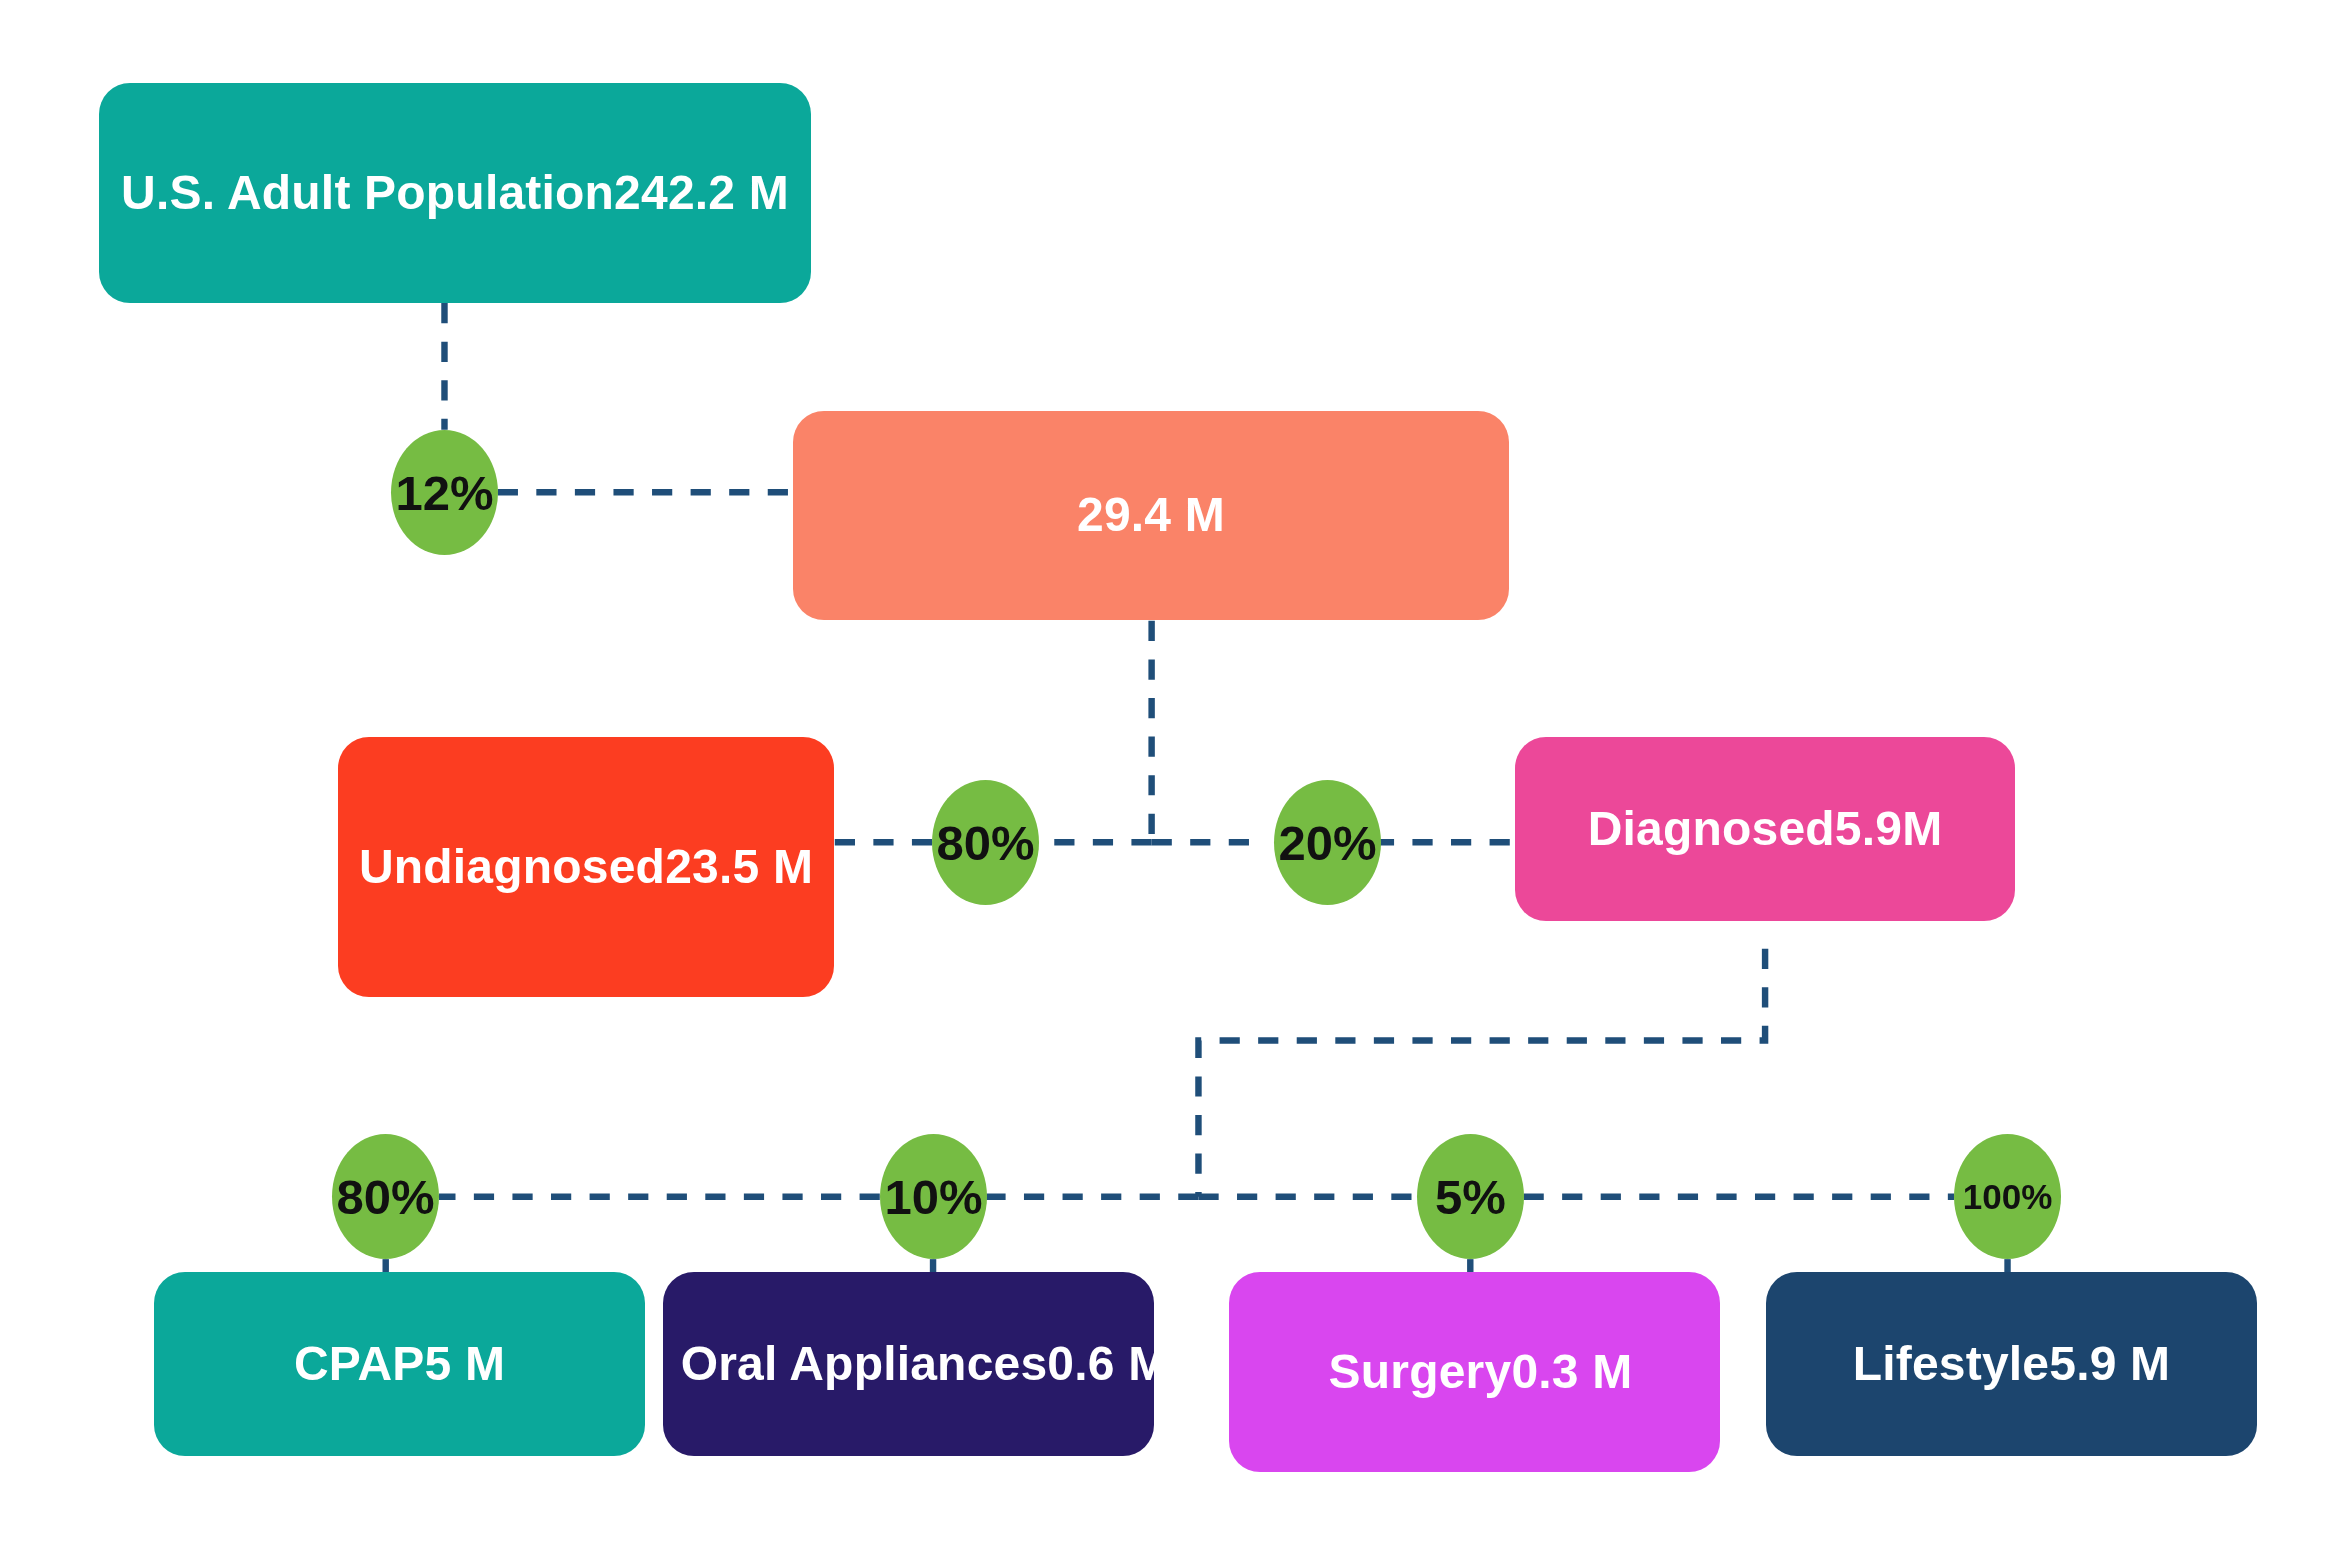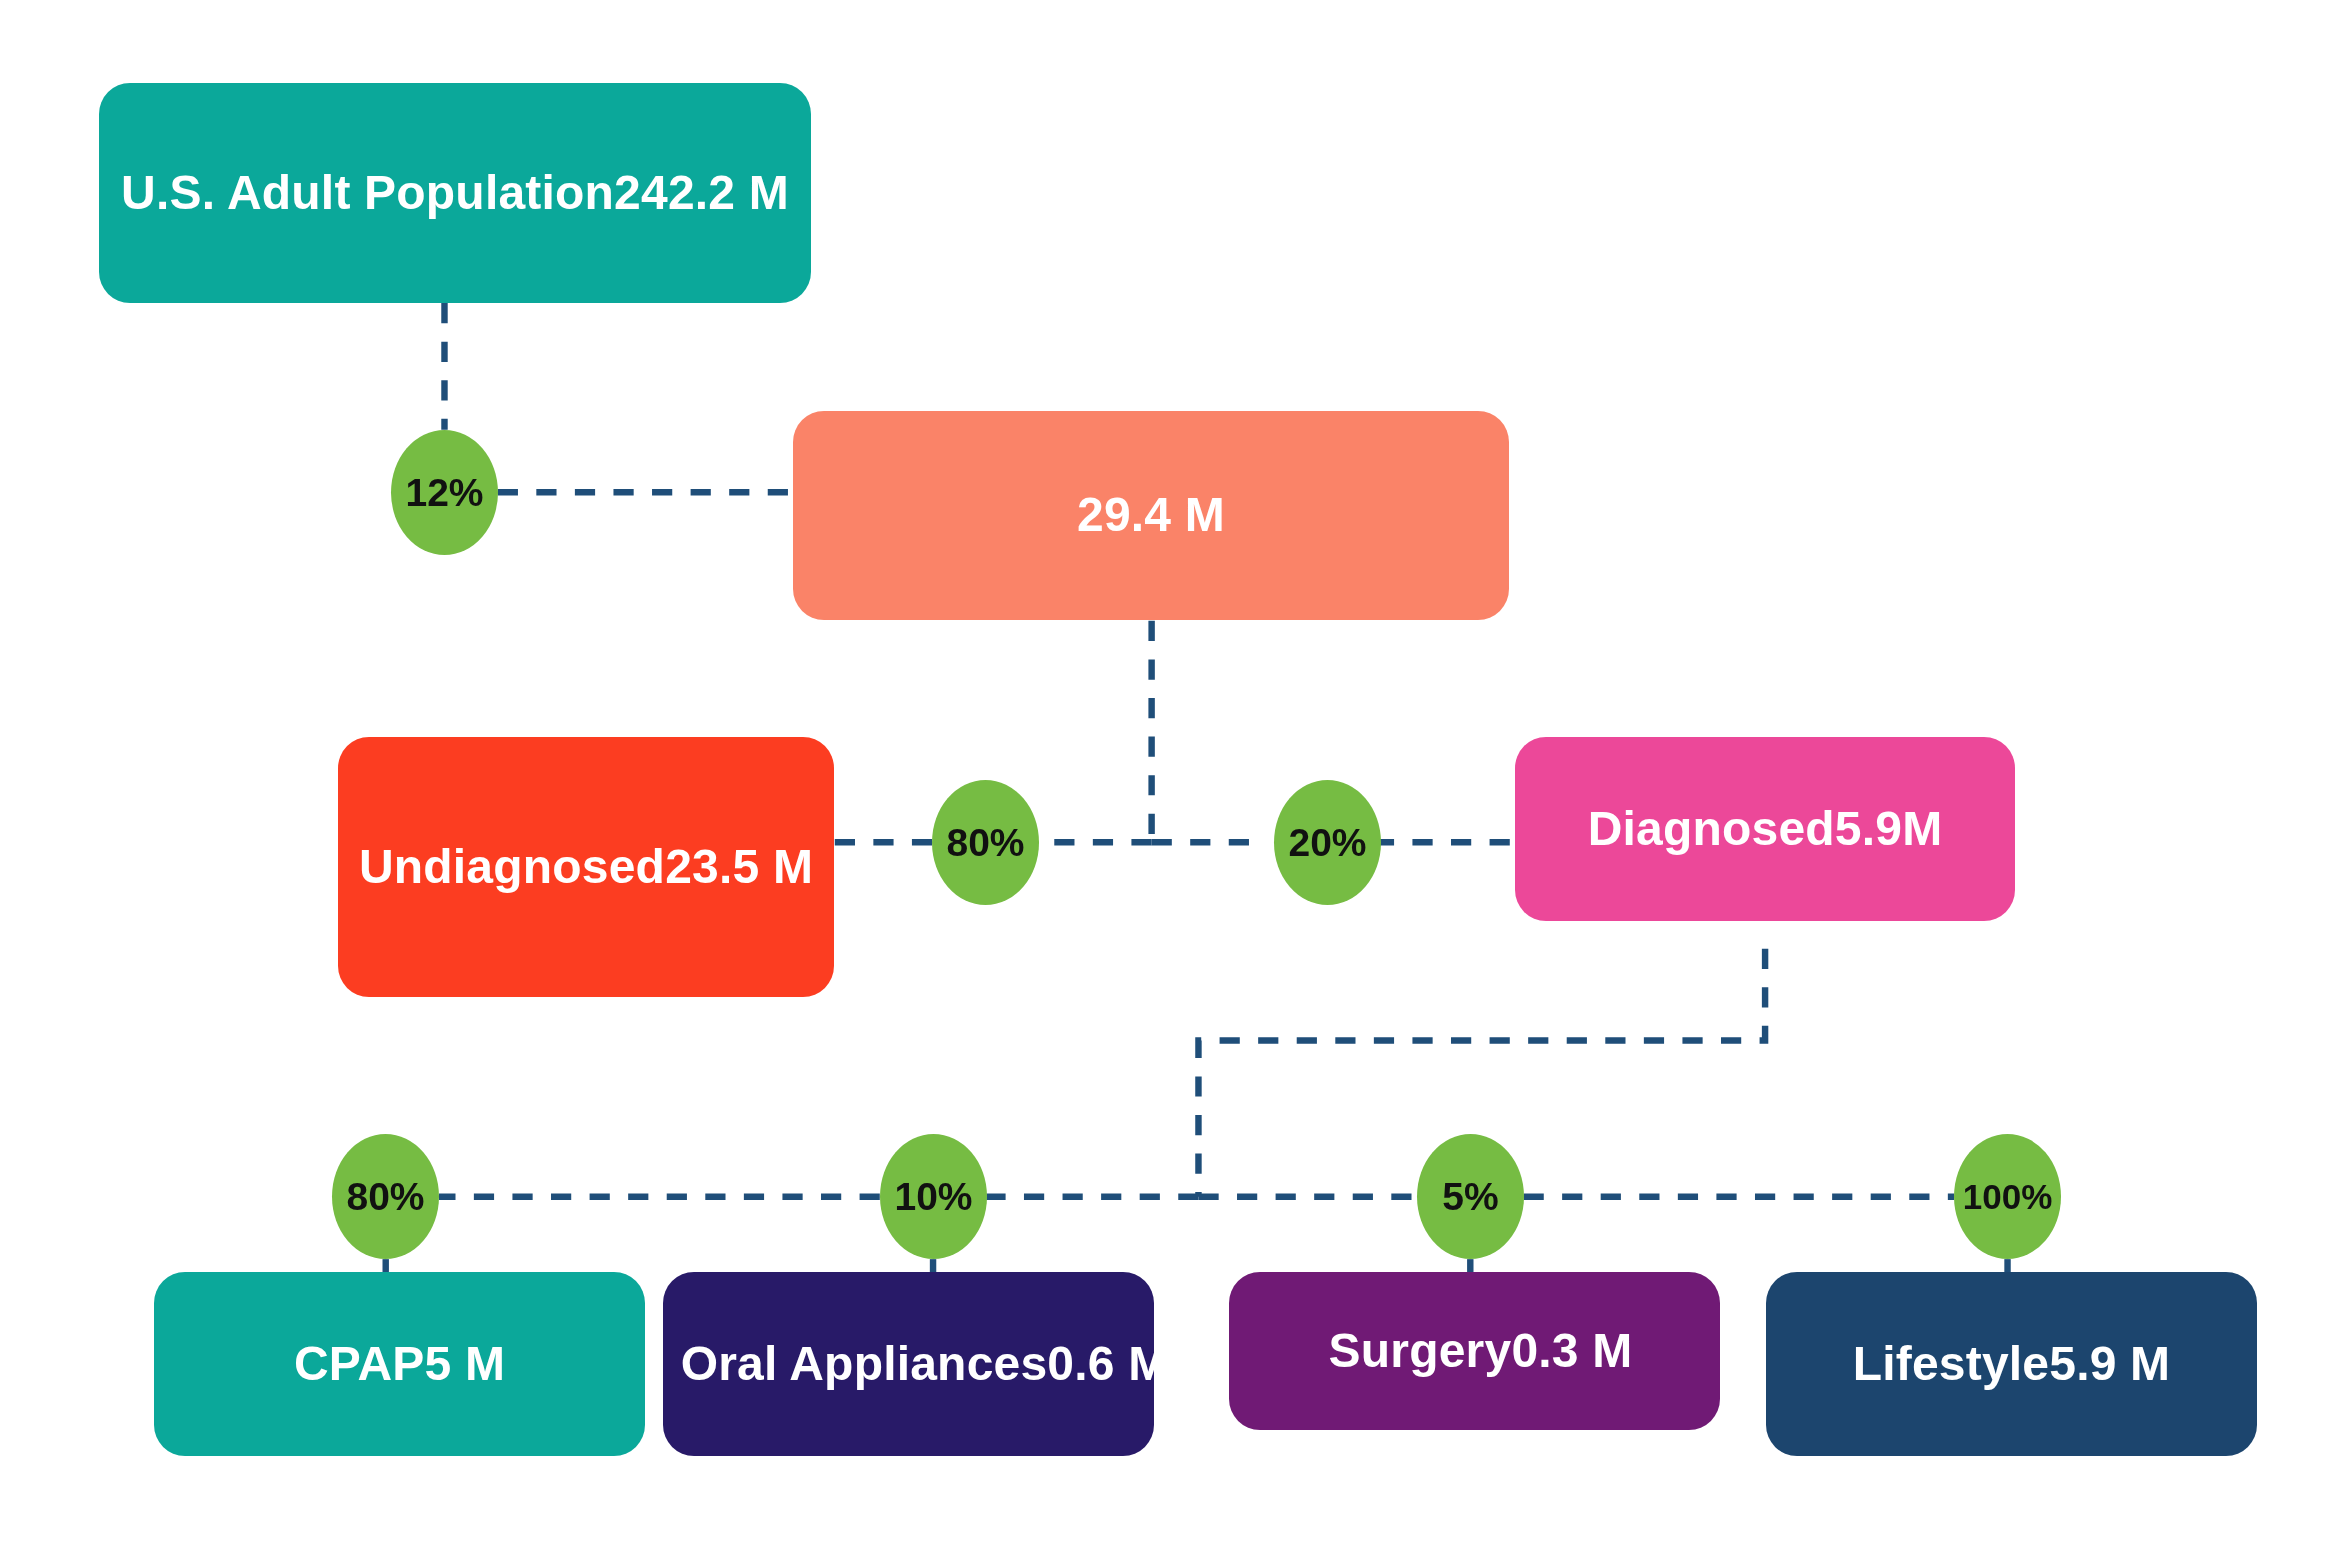--- a/index.html
+++ b/index.html
@@ -49,21 +49,21 @@
     white-space: nowrap;
   }
   .pct {
     position: absolute;
     box-sizing: border-box;
     border-radius: 50%;
     display: flex;
     align-items: center;
     justify-content: center;
     color: #111111;
-    font-size: 39px;
+    font-size: 49px;
     font-weight: 700;
     letter-spacing: 0px;
     white-space: nowrap;
   }
 </style>
 </head>
 <body>
 
 <div id="stage">
 
@@ -118,21 +118,21 @@
   <div class="node" style="left:154px;top:1272px;width:491px;height:184px;background:#0ba89a;">
     <div class="n-label">CPAP</div>
     <div class="n-value">5 M</div>
   </div>
 
   <div class="node" style="left:663px;top:1272px;width:491px;height:184px;background:#281a68;padding-left:32px;">
     <div class="n-label">Oral Appliances</div>
     <div class="n-value">0.6 M</div>
   </div>
 
-  <div class="node" style="left:1229px;top:1272px;width:491px;height:158px;background:#701a75;padding-left:12px;">
+  <div class="node" style="left:1229px;top:1272px;width:491px;height:200px;background:#d946ef;padding-left:12px;">
     <div class="n-label">Surgery</div>
     <div class="n-value">0.3 M</div>
   </div>
 
   <div class="node" style="left:1766px;top:1272px;width:491px;height:184px;background:#1c456e;">
     <div class="n-label">Lifestyle</div>
     <div class="n-value">5.9 M</div>
   </div>
 
   <div class="pct" style="left:391px;top:430px;width:107px;height:125px;background:#76bc43;">12%</div>

